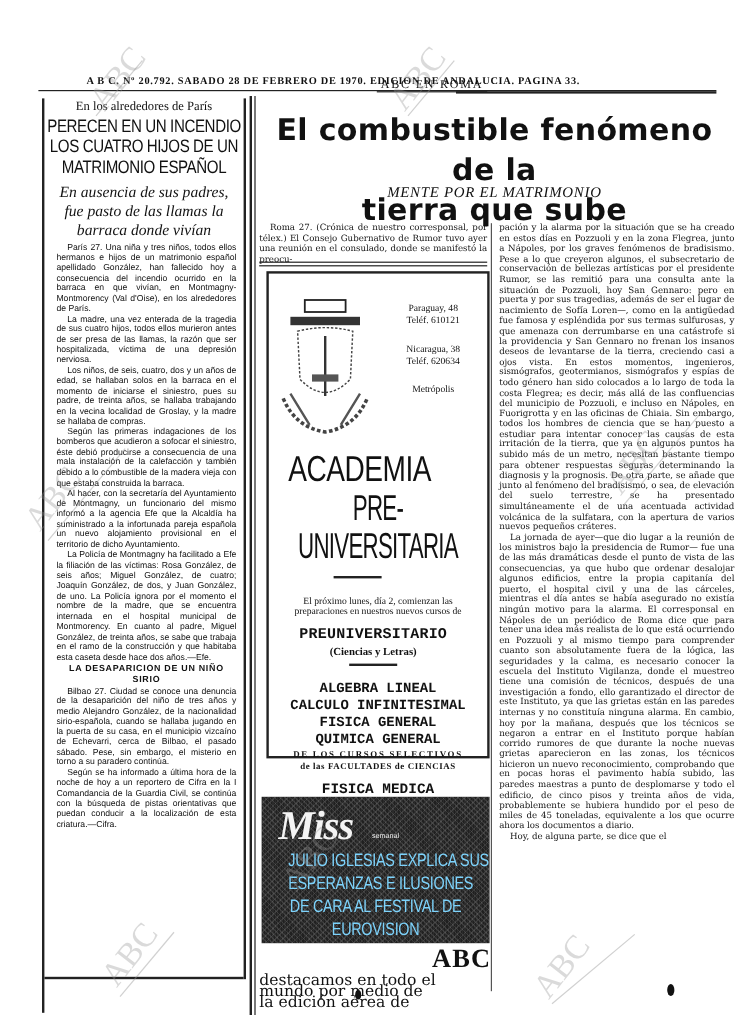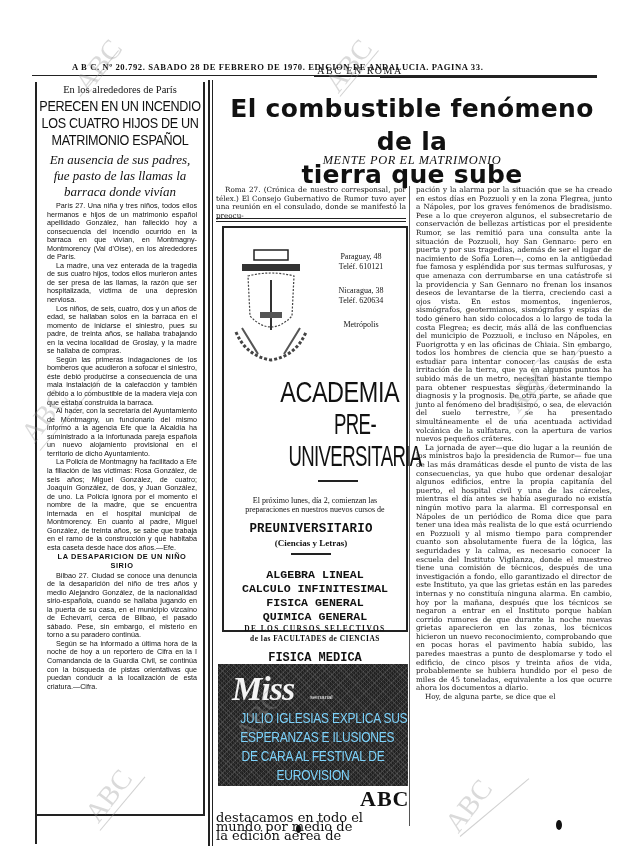--- a/index.html
+++ b/index.html
@@ -33,21 +33,21 @@
   .col-right p { margin:0; text-indent:9px; }
   .col-divider { position:absolute; left:409px; top:186px; width:1px; height:640px; background:#555; }
 
   
   .ad-rules { position:absolute; left:216px; top:218px; width:190px; }
   .ad-rules div { height:1px; background:#222; margin-bottom:2px; }
   .ad-box { position:absolute; left:222px; top:226px; width:182px; height:402px; border:2px solid #222; }
   .emblem { position:absolute; left:8px; top:18px; width:78px; height:118px; }
   .ad-addr { position:absolute; left:96px; top:24px; width:82px; font-size:8px; line-height:10px; text-align:center; font-family:"Liberation Serif", serif; }
   .ad-addr .gap { height:14px; }
-  .ad-title { position:absolute; left:0; top:148px; width:147px; text-align:center; font-family:"Liberation Sans Narrow","Liberation Sans", sans-serif;padding-left:40px; }
+  .ad-title { position:absolute; left:0; top:148px; width:147px; text-align:center; font-family:"Liberation Sans Narrow","Liberation Sans", sans-serif; }
   .ad-title .t1 { font-size:30px; line-height:32px; letter-spacing:-0.5px; transform:scaleX(0.78); }
   .ad-title .t2 { font-size:30px; line-height:32px; letter-spacing:-1px; transform:scaleX(0.62); width:260px; margin-left:-39px; }
   .ad-title div { display:block; }
   .short-rule { width:40px; height:2px; background:#222; margin:8px auto 6px auto; }
   .ad-intro { position:absolute; left:6px; top:268px; width:170px; font-size:8px; line-height:9.2px; text-align:center; font-family:"Liberation Serif", serif; }
   .ad-prog { position:absolute; left:0; top:294px; width:174px; text-align:center; font-family:"Liberation Mono", monospace; font-weight:bold; }
   .ad-prog .big { font-size:12.5px; letter-spacing:0.2px; }
   .ad-prog .paren { font-size:9px; font-family:"Liberation Serif", serif; font-weight:bold; margin-top:2px; }
   .ad-courses { position:absolute; left:0; top:340px; width:182px; text-align:center; font-family:"Liberation Mono", monospace; font-weight:bold; font-size:11.6px; line-height:14px; }
   .ad-small { font-family:"Liberation Serif", serif; font-weight:bold; font-size:7.4px; line-height:8.5px; letter-spacing:1.4px; margin-top:1px; }

